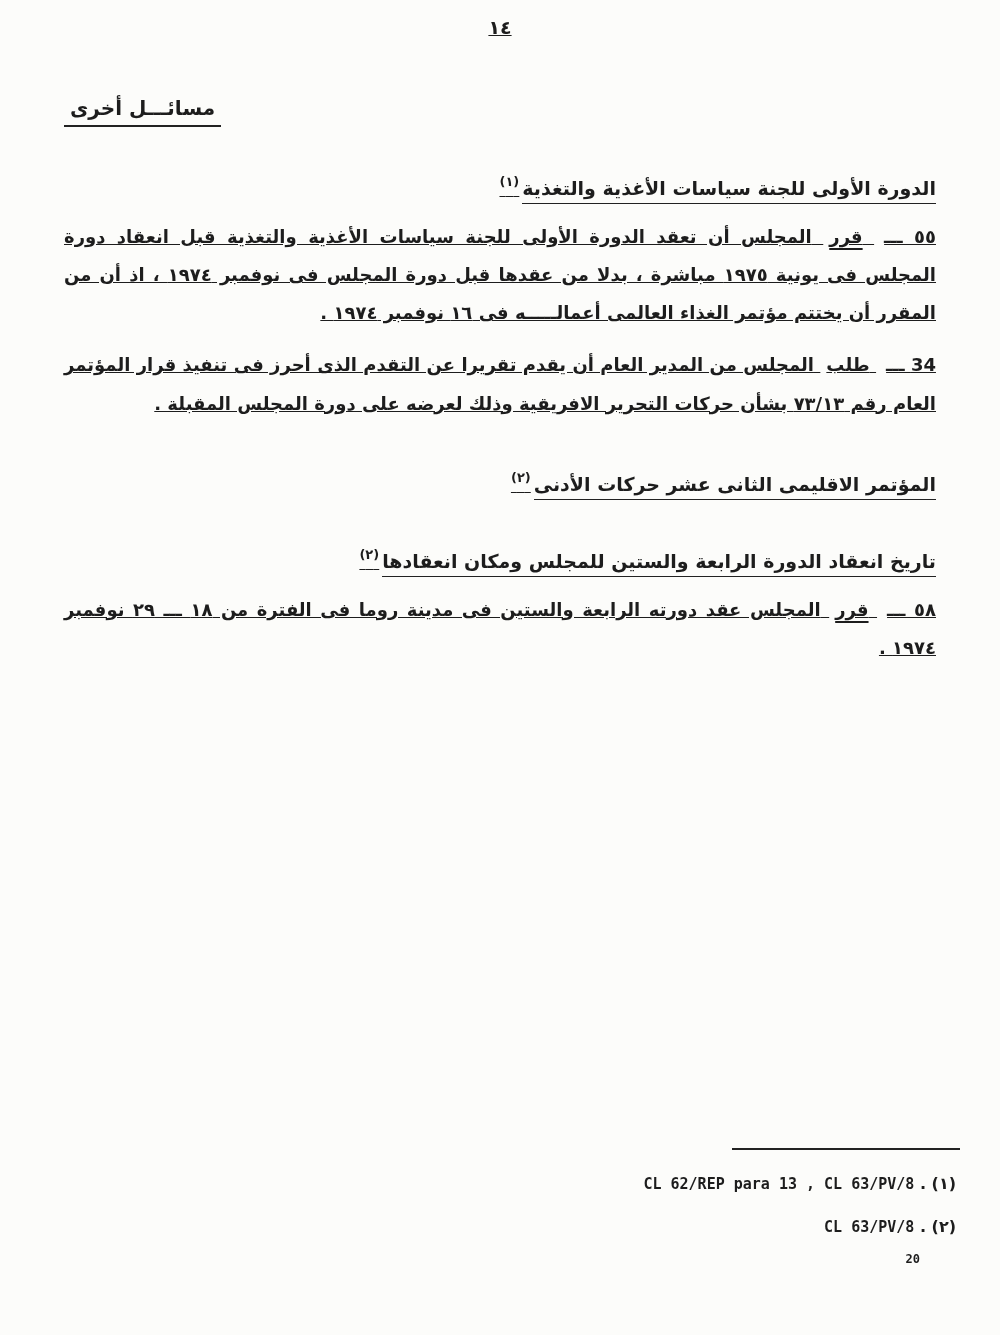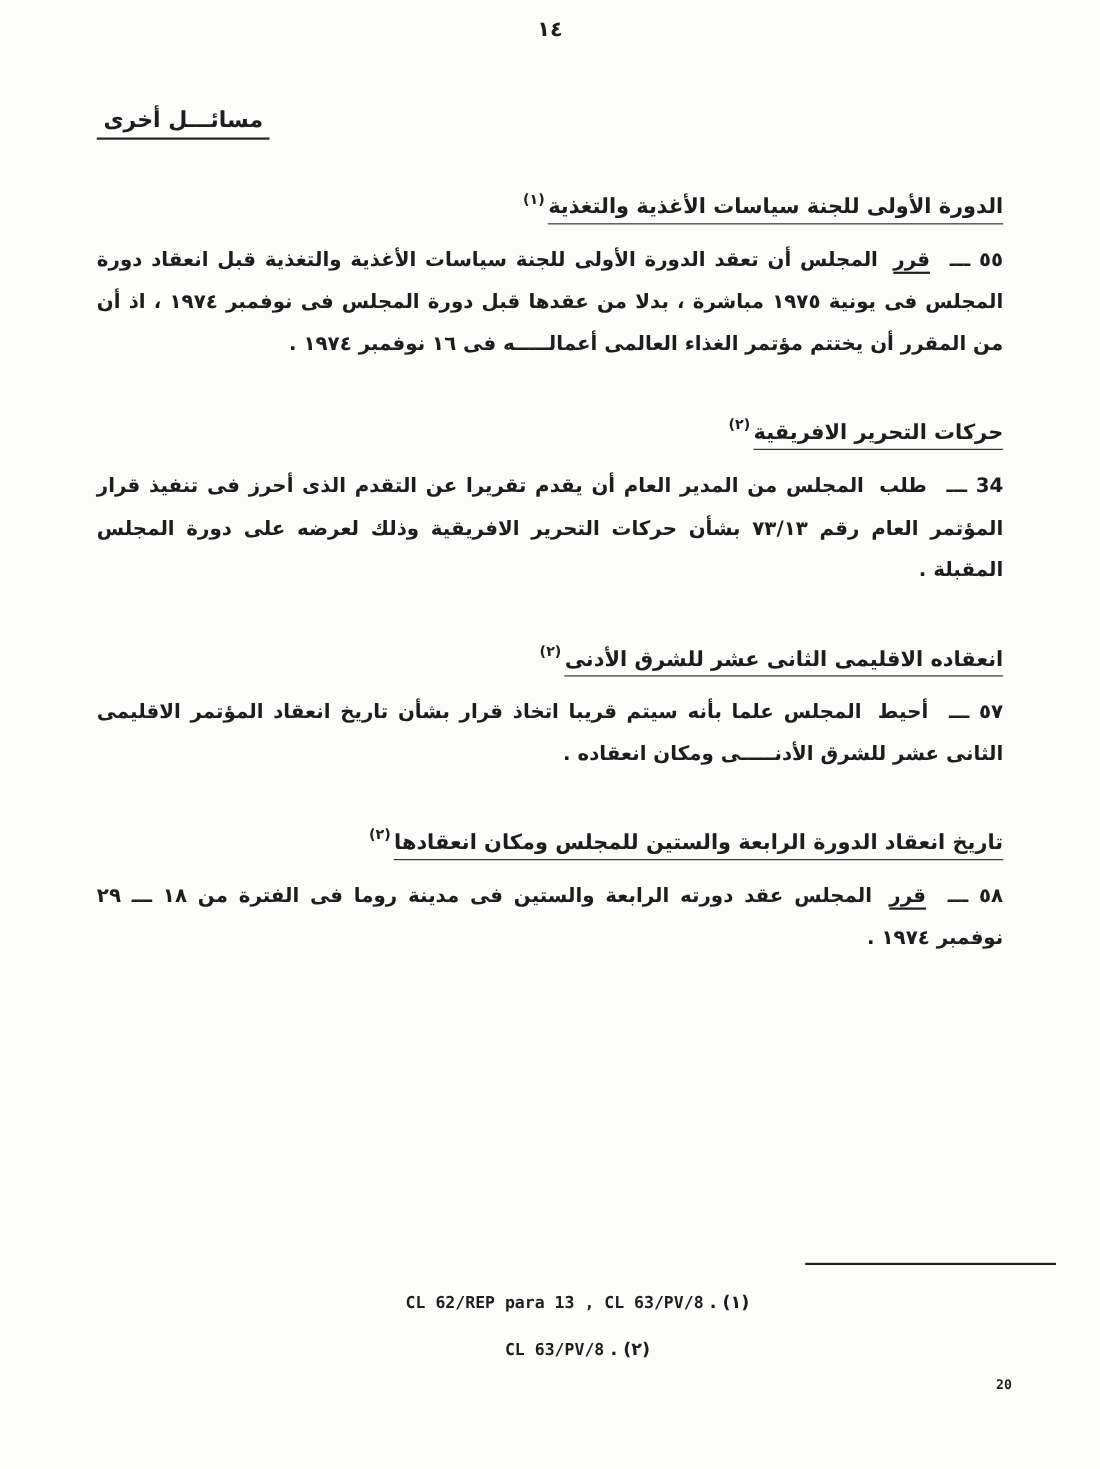--- a/index.html
+++ b/index.html
@@ -6,22 +6,23 @@
   body{
     width:1000px;height:1335px;
     background:#fcfcfa;
     font-family:"DejaVu Sans",sans-serif;
     color:#1d1d1d;
     position:relative;
     overflow:hidden;
   }
   .content{
     position:absolute;top:0;left:0;right:0;
-    padding:0 88px;
+    padding:0 64px;
     direction:rtl;
+    text-decoration:underline;
   }
   .top-page-num{
     text-align:center;
     padding-top:16px;
     font-size:19px;
     font-weight:bold;
     letter-spacing:1px;
   }
   .doc-title{
     margin-top:58px;
@@ -77,21 +78,21 @@
   .footnote-rule{
     width:228px;
     border-top:2px solid #222;
     margin-right:0;
     margin-left:auto;
     
   }
   .footnote-rule{margin:0 0 0 auto;}
   .fn-line{
     margin-top:24px;
-    text-align:center;
+    text-align:right;
     padding-left:30px;
     font-size:16px;
     font-weight:bold;
     direction:rtl;
   }
   .fn-line .fn-latin{
     font-family:"DejaVu Sans Mono",monospace;
     font-size:15px;
     font-weight:bold;
     direction:ltr;
@@ -125,39 +126,31 @@
       <span class="heading-text">الدورة الأولى للجنة سياسات الأغذية والتغذية</span><sup>(١)</sup>
     </div>
     <p class="para">
       <span class="pnum">٥٥ ـــ</span>
       <span class="pverb u">قرر</span>
       <span class="ptext">المجلس أن تعقد الدورة الأولى للجنة سياسات الأغذية والتغذية قبل انعقاد دورة المجلس فى يونية ١٩٧٥ مباشرة ، بدلا من عقدها قبل دورة المجلس فى نوفمبر ١٩٧٤ ، اذ أن من المقرر أن يختتم مؤتمر الغذاء العالمى أعمالـــــه فى ١٦ نوفمبر ١٩٧٤ .</span>
     </p>
   </div>
 
   <div class="section">
-    <div class="section-heading">
-      <span class="heading-text">حركات التحرير الافريقية</span><sup>(٢)</sup>
-    </div>
     <p class="para">
       <span class="pnum">34 ـــ</span>
       <span class="pverb">طلب</span>
       <span class="ptext">المجلس من المدير العام أن يقدم تقريرا عن التقدم الذى أحرز فى تنفيذ قرار المؤتمر العام رقم ٧٣/١٣ بشأن حركات التحرير الافريقية وذلك لعرضه على دورة المجلس المقبلة .</span>
     </p>
   </div>
 
   <div class="section">
     <div class="section-heading">
-      <span class="heading-text">انعقاده الاقليمى الثانى عشر للشرق الأدنى</span><sup>(٢)</sup>
+      <span class="heading-text">المؤتمر الاقليمى الثانى عشر حركات الأدنى</span><sup>(٢)</sup>
     </div>
-    <p class="para">
-      <span class="pnum">٥٧ ـــ</span>
-      <span class="pverb">أحيط</span>
-      <span class="ptext">المجلس علما بأنه سيتم قريبا اتخاذ قرار بشأن تاريخ انعقاد المؤتمر الاقليمى الثانى عشر للشرق الأدنـــــى ومكان انعقاده .</span>
-    </p>
   </div>
 
   <div class="section">
     <div class="section-heading">
       <span class="heading-text">تاريخ انعقاد الدورة الرابعة والستين للمجلس ومكان انعقادها</span><sup>(٢)</sup>
     </div>
     <p class="para">
       <span class="pnum">٥٨ ـــ</span>
       <span class="pverb u">قرر</span>
       <span class="ptext">المجلس عقد دورته الرابعة والستين فى مدينة روما فى الفترة من ١٨ ـــ ٢٩ نوفمبر ١٩٧٤ .</span>

